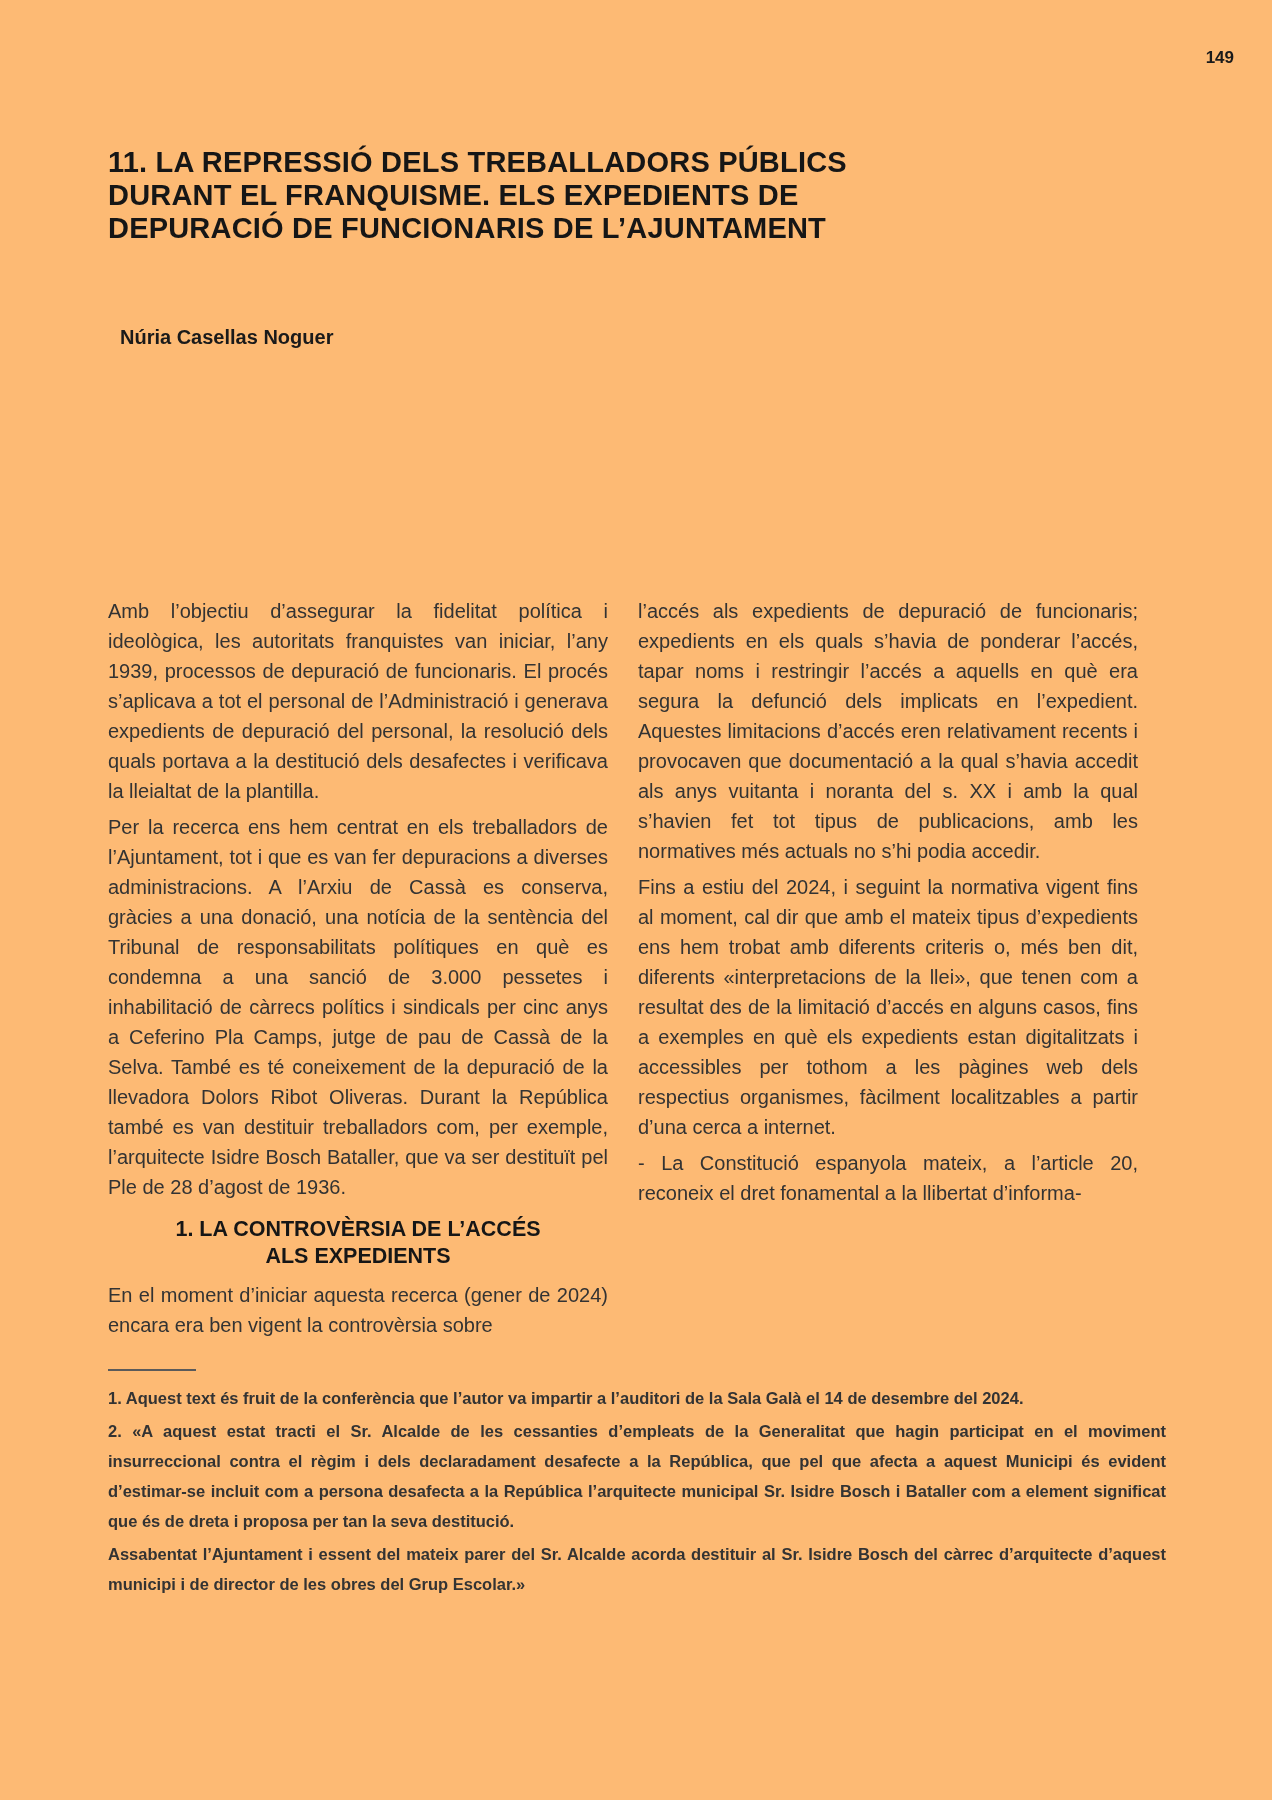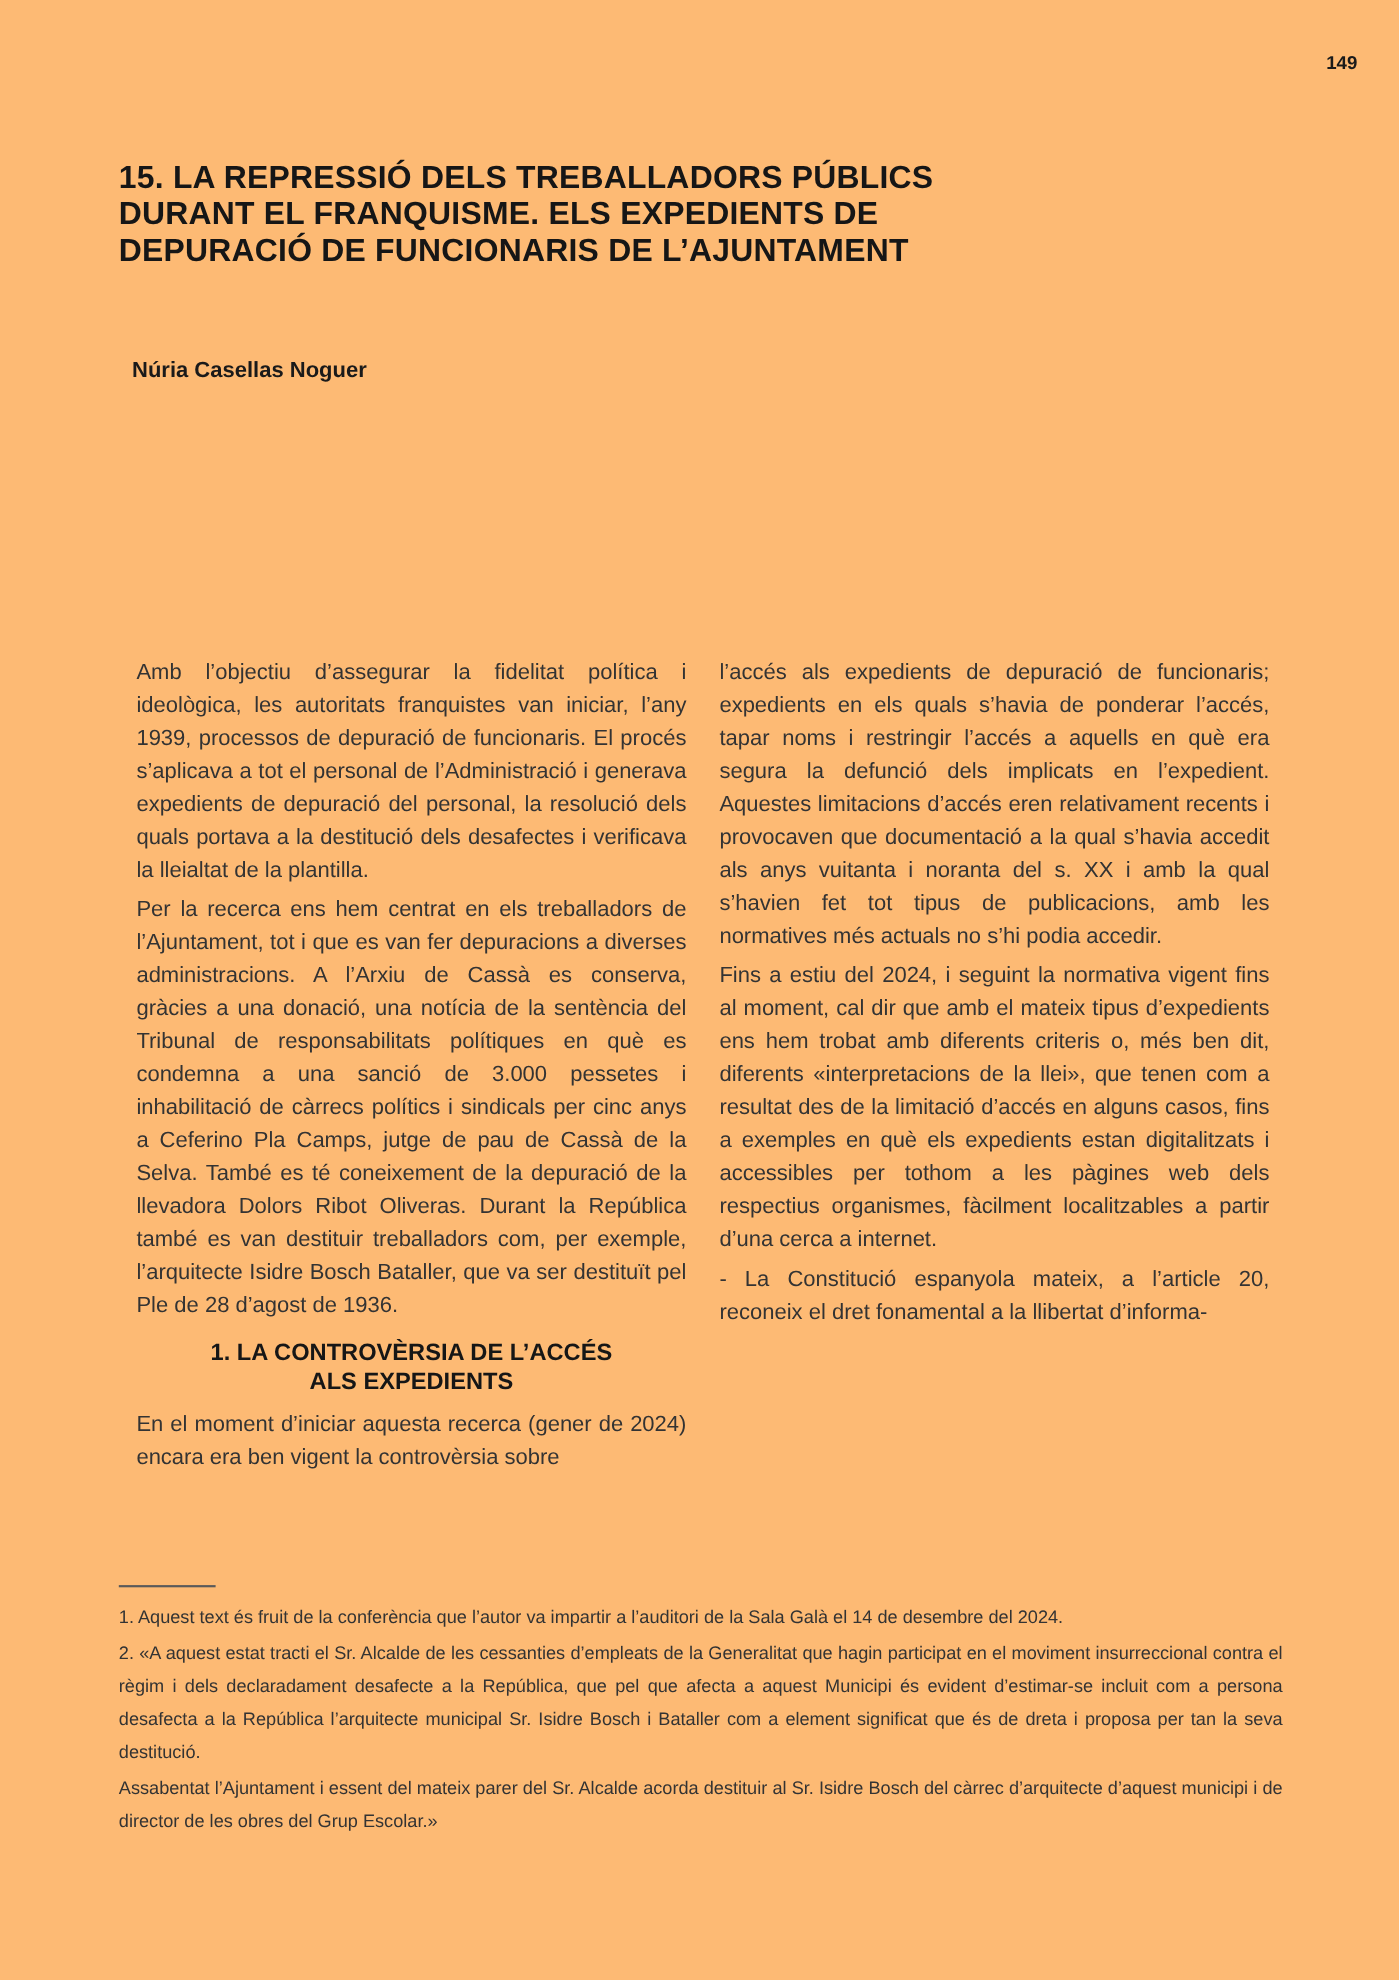--- a/index.html
+++ b/index.html
@@ -22,56 +22,56 @@
     color:#161616;letter-spacing:.2px;
   }
   .title .tline{white-space:nowrap;}
   .title sup{font-size:15px;line-height:0;vertical-align:8px;}
   .author{
     position:absolute;left:108px;top:326px;
     font-size:20px;font-weight:bold;color:#1a1a1a;margin-left:12px;
   }
   .columns{
     position:absolute;left:108px;top:596px;
-    width:1030px;display:flex;gap:30px;margin-left:16px;
+    width:1030px;display:flex;gap:30px;
   }
   .col{
     width:500px;
     font-size:20px;line-height:30px;
     text-align:justify;color:#333333;
   }
   .col p{margin:0 0 6px 0;}
   .section-heading{
     margin:14px 0 10px 0;
     font-size:21.5px;line-height:27px;font-weight:bold;
     color:#161616;text-align:center;
   }
   .section-heading div{white-space:nowrap;}
   .footnotes{
-    position:absolute;left:108px;top:1441px;
+    position:absolute;left:108px;top:1369px;
     width:1058px;
     font-size:16.5px;line-height:30px;
-    text-align:justify;color:#333333;
+    text-align:justify;color:#333333;font-weight:bold;
   }
   .fn-rule{
     width:88px;height:0;
     border-top:2px solid #5a5a5a;
     margin-bottom:12px;
   }
   .footnotes p{margin:0 0 3px 0;}
 </style>
 </head>
 <body>
 
 <div class="page">
 
   <div class="pagenum">149</div>
 
   <div class="title">
-    <div class="tline">15. LA REPRESSIÓ DELS TREBALLADORS PÚBLICS</div>
+    <div class="tline">11. LA REPRESSIÓ DELS TREBALLADORS PÚBLICS</div>
     <div class="tline">DURANT EL FRANQUISME. ELS EXPEDIENTS DE</div>
     <div class="tline">DEPURACIÓ DE FUNCIONARIS DE L’AJUNTAMENT</div>
   </div>
 
   <div class="author">Núria Casellas Noguer</div>
 
   <div class="columns">
 
     <div class="col">
       <p>Amb l’objectiu d’assegurar la fidelitat política i ideològica, les autoritats franquistes van iniciar, l’any 1939, processos de depuració de funcionaris. El procés s’aplicava a tot el personal de l’Administració i generava expedients de depuració del personal, la resolució dels quals portava a la destitució dels desafectes i verificava la lleialtat de la plantilla.</p>

